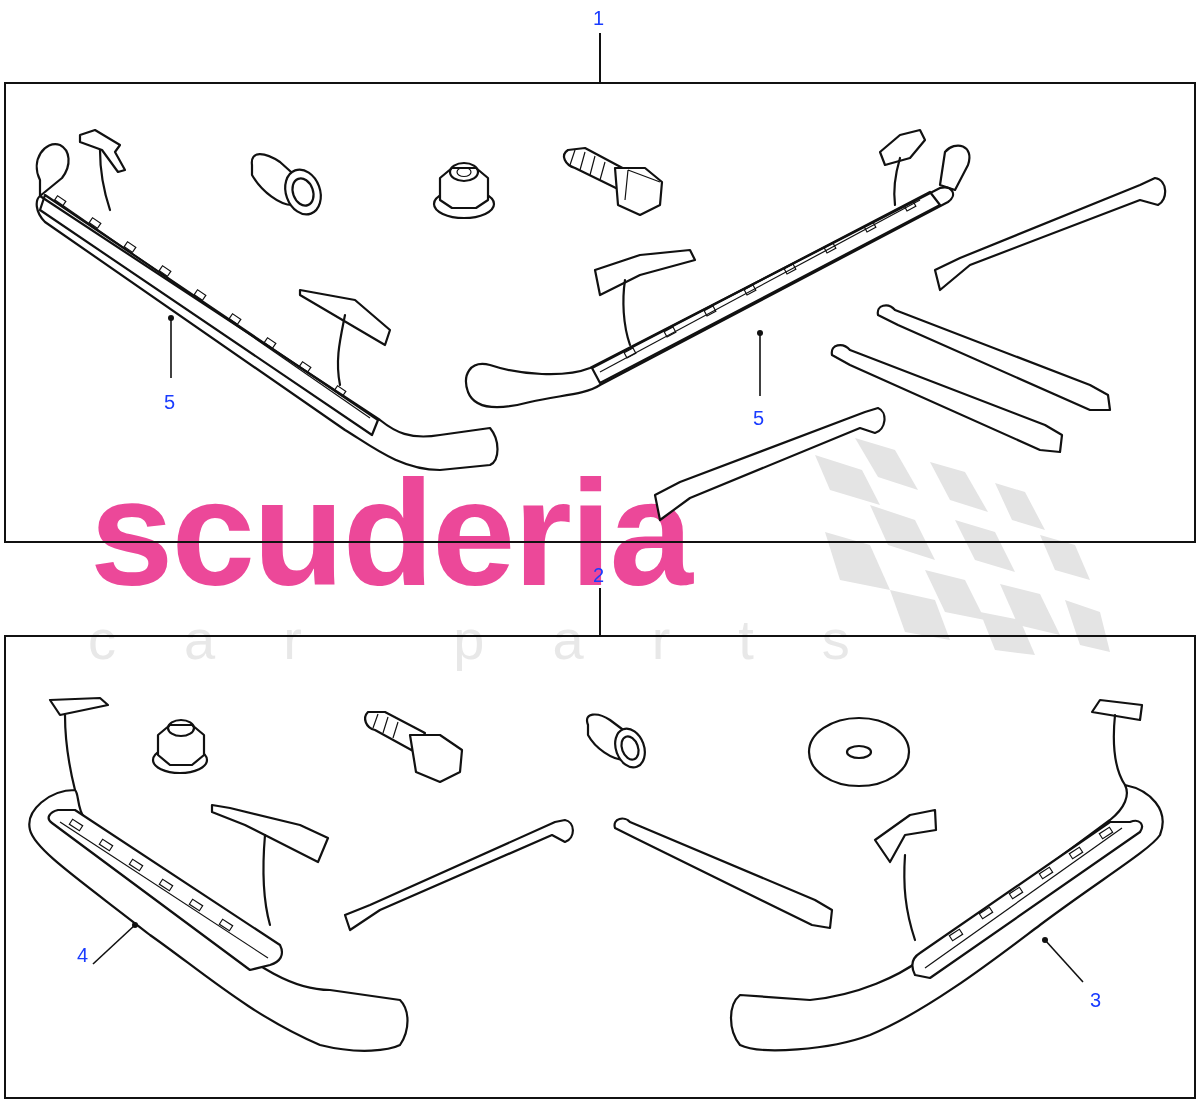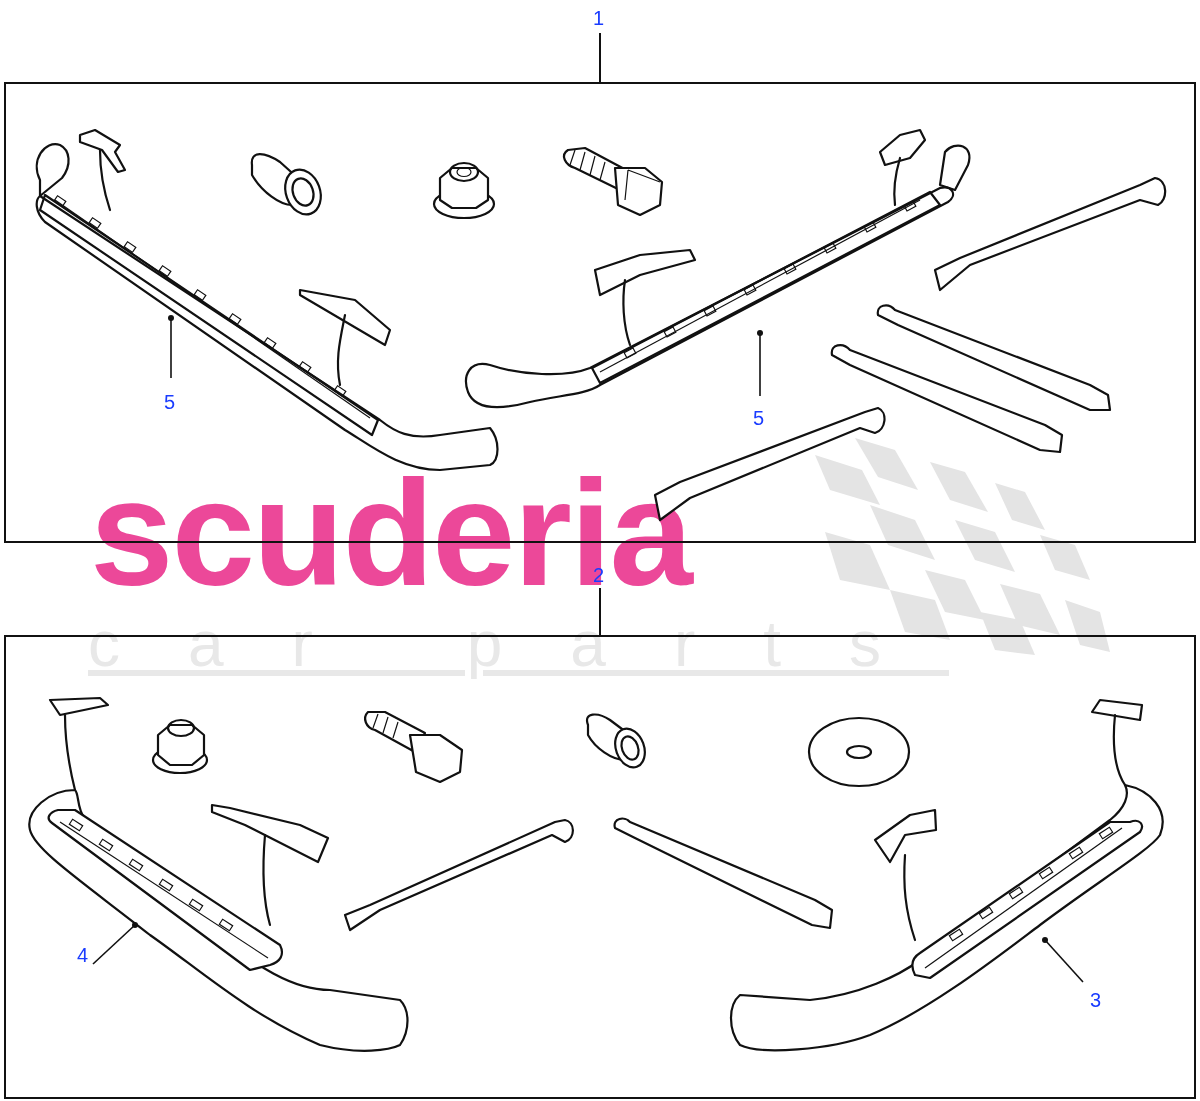--- a/index.html
+++ b/index.html
@@ -4,21 +4,21 @@
   <style>
     html, body { margin: 0; padding: 0; background: #ffffff; }
     body { width: 1200px; height: 1101px; position: relative; overflow: hidden;
            font-family: "Liberation Sans", sans-serif; }
     .panel { position: absolute; border: 2px solid #111; background: transparent; box-sizing: border-box; }
     #panel-1 { left: 4px; top: 82px; width: 1192px; height: 461px; }
     #panel-2 { left: 4px; top: 635px; width: 1192px; height: 464px; }
     .leader { position: absolute; width: 2px; background: #111; }
     .callout { position: absolute; color: #1a3cff; font-size: 20px; line-height: 20px; }
     .wm-text { position: absolute; color: #ec4899; font-weight: bold; font-size: 150px; letter-spacing: -2px; line-height: 1; }
-    .wm-sub { position: absolute; color: #e8e8e8; font-size: 64px; letter-spacing: 68px; line-height: 1; text-decoration: underline; }
+    .wm-sub { position: absolute; color: #e8e8e8; font-size: 56px; letter-spacing: 68px; line-height: 1; }
     svg.art { position: absolute; left: 0; top: 0; }
     .line { fill: none; stroke: #111; stroke-width: 2.2; stroke-linejoin: round; stroke-linecap: round; }
     .thin { fill: none; stroke: #111; stroke-width: 1.2; }
     .fillw { fill: #fff; stroke: #111; stroke-width: 2.2; stroke-linejoin: round; }
   </style>
 </head>
 <body>
 
 <div class="wm-text" style="left:90px; top:458px;">scuderia</div>
 <div class="wm-sub" style="left:88px; top:612px;">car parts</div>

